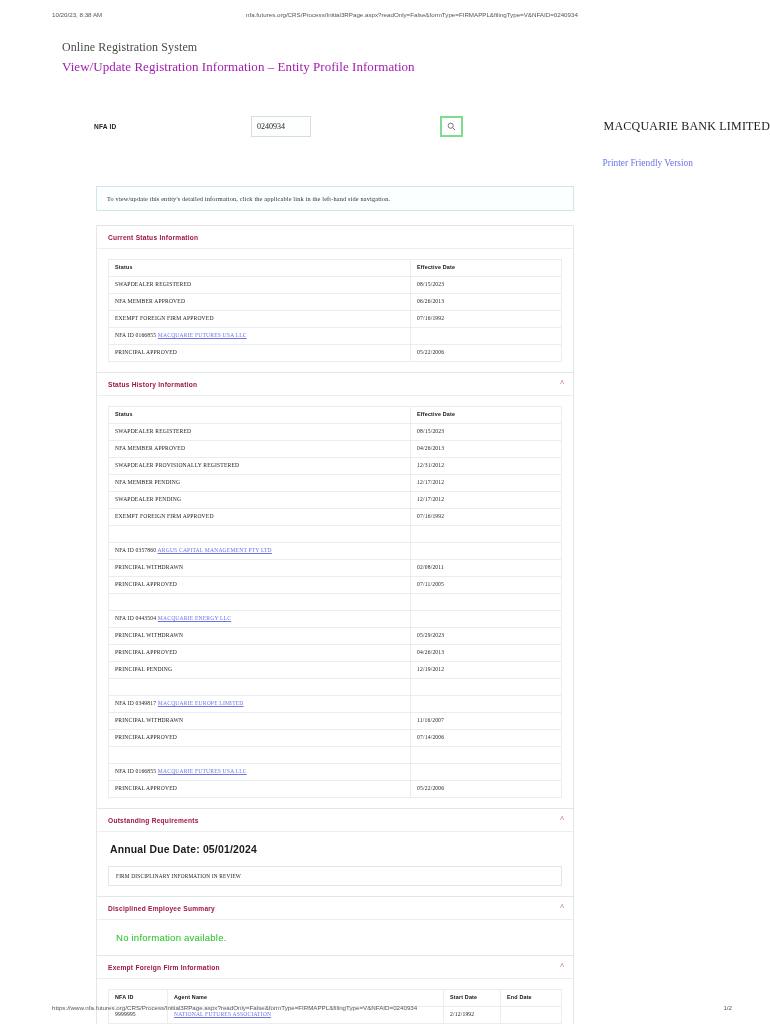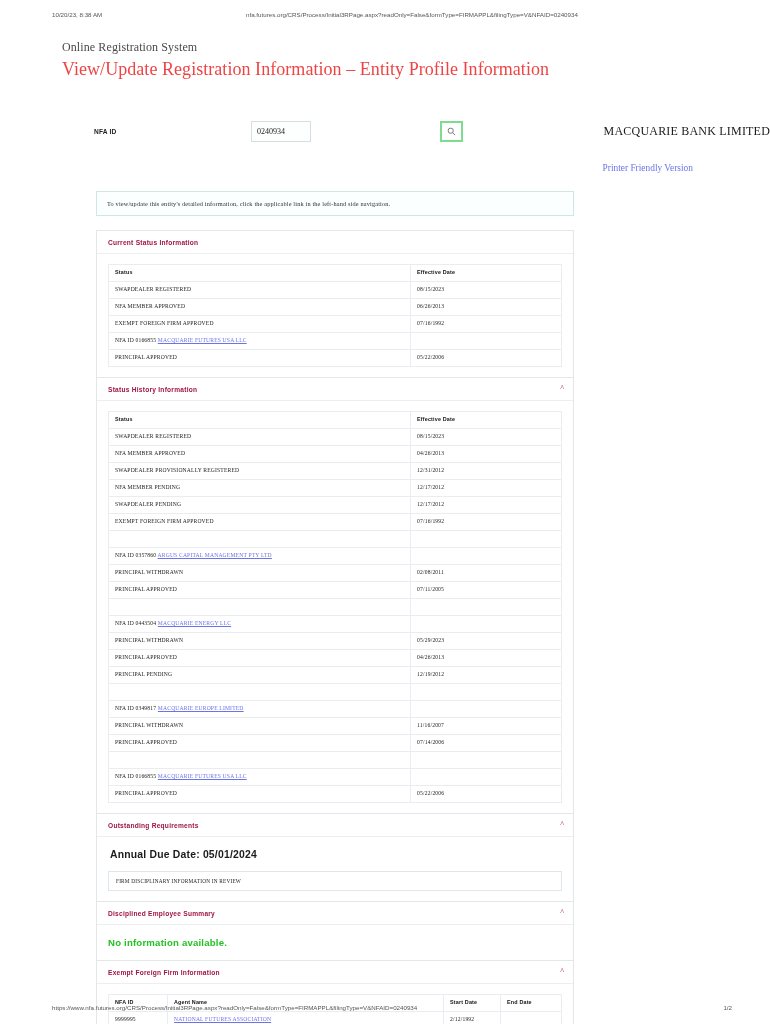--- a/index.html
+++ b/index.html
@@ -47,22 +47,22 @@
   }
 
   .titles { padding: 0 0 0 62px; }
   .sys-name {
     font-size: 12px;
     color: #4a4a4a;
     letter-spacing: .1px;
     margin: 0 0 4px 0;
   }
   .page-title {
-    font-size: 18px;
-    color: #ef4444;
+    font-size: 13px;
+    color: #a21caf;
     margin: 0;
     font-weight: normal;
     letter-spacing: .05px;
   }
 
   
   .search-row {
     margin-top: 36px;
     padding-left: 94px;
     display: flex;
@@ -217,24 +217,24 @@
     padding: 6px 7px;
     font-family: "Liberation Serif", serif;
     font-size: 5.3px;
     color: #1d1d1d;
     letter-spacing: .2px;
   }
 
   .no-info {
     font-family: "Liberation Sans", sans-serif;
     font-size: 9.6px;
-    font-weight: bold;
+    font-weight: normal;
     color: #22c322;
     letter-spacing: .2px;
-    margin: 2px 0 2px 0;
+    margin: 2px 0 2px 8px;
   }
 
   
   .col-nfaid  { width: 46px; }
   .col-start  { width: 44px; }
   .col-end    { width: 48px; }
 </style>
 </head>
 <body>
 

